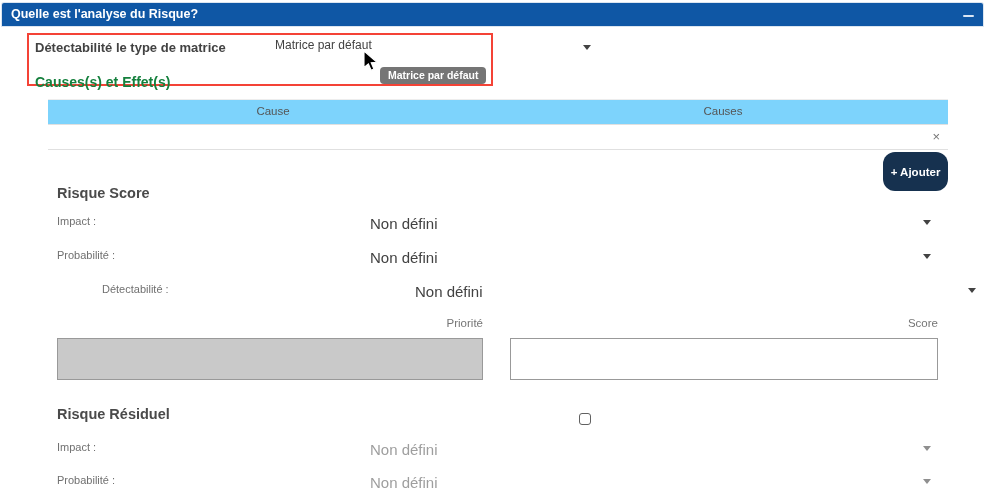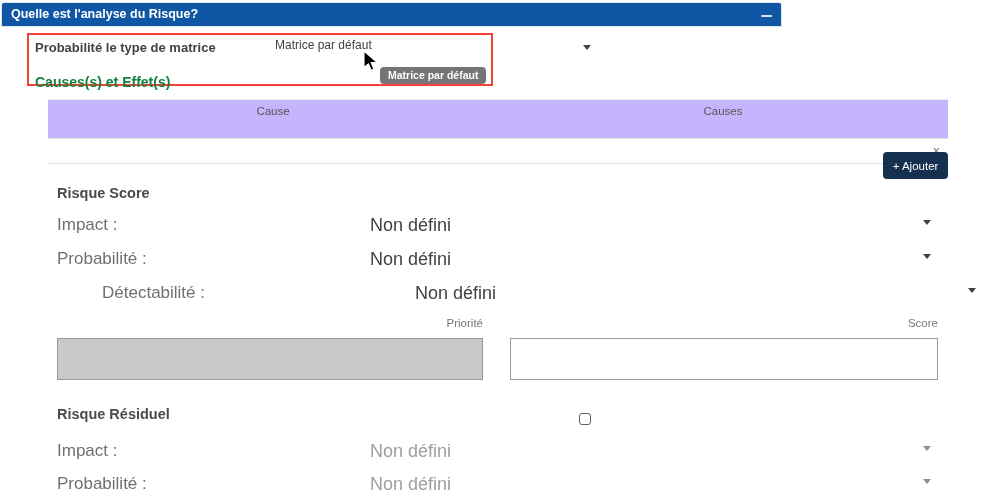--- a/index.html
+++ b/index.html
@@ -6,21 +6,21 @@
     --header-blue:#0f57a5;
     --highlight-red:#f44336;
     --add-button-navy:#16314f;
     --tooltip-gray:#757575;
   }
   *{margin:0;padding:0;box-sizing:border-box;}
   body{background:#ffffff;font-family:"Liberation Sans",sans-serif;}
   .stage{position:relative;width:1000px;height:493px;background:#fff;overflow:hidden;}
 
   
-  .titlebar{position:absolute;left:2px;top:3px;width:779px;height:23px;
+  .titlebar{position:absolute;left:2px;top:3px;width:981px;height:23px;
     background:var(--header-blue);border-radius:2px 2px 0 0;
     box-shadow:0 0 0 1px #dbe5f0;padding-left:12px;}
   .titlebar .title{position:absolute;left:9px;top:0;line-height:23px;
     color:#fff;font-size:12.5px;font-weight:bold;}
   .minimize-btn{position:absolute;right:6px;top:4px;width:18px;height:16px;cursor:pointer;}
   .minimize-dash{position:absolute;right:3px;top:8px;width:11px;height:2px;
     background:#d9e5f4;border-radius:1px;}
 
   
   .highlight-box{position:absolute;left:27px;top:33px;width:466px;height:53px;
@@ -36,37 +36,37 @@
   .cursor-icon{position:absolute;left:362px;top:50px;width:17px;height:22px;}
 
   .tooltip{position:absolute;left:380px;top:67px;height:17px;padding:0 8px;
     background:var(--tooltip-gray);border-radius:4px;color:#fff;
     font-size:10.5px;font-weight:bold;line-height:17px;white-space:nowrap;}
 
   .causes-heading{position:absolute;left:35px;top:74px;font-size:14px;font-weight:bold;color:#15803d;}
 
   
   .ce-table{position:absolute;left:48px;top:99px;width:900px;}
-  .ce-table .thead{display:flex;height:40px;background:#c4b5fd;
+  .ce-table .thead{display:flex;height:26px;background:#7dd3fc;
     border-top:1px solid #ededed;border-bottom:1px solid #e0e0e0;}
   .ce-table .th{flex:1;text-align:center;font-size:11.5px;color:#555;line-height:23px;}
   .ce-table .trow{position:relative;height:25px;background:#fff;border-bottom:1px solid #e0e0e0;}
   .remove-x{position:absolute;right:8px;top:3px;font-size:13px;color:#757575;cursor:pointer;line-height:18px;}
 
-  .add-btn{position:absolute;left:883px;top:152px;width:65px;height:27px;
-    background:var(--add-button-navy);border:none;border-radius:4px;color:#fff;
+  .add-btn{position:absolute;left:883px;top:152px;width:65px;height:39px;
+    background:var(--add-button-navy);border:none;border-radius:12px;color:#fff;
     font-size:11.5px;font-family:"Liberation Sans",sans-serif;cursor:pointer;
-    display:flex;align-items:center;justify-content:center;}
+    display:flex;align-items:center;justify-content:center;font-weight:bold;}
 
   .section-heading{position:absolute;font-size:14.5px;font-weight:bold;color:#4a4a4a;}
 
   .field-row{position:absolute;left:57px;width:874px;height:20px;}
-  .field-row .flabel{position:absolute;left:0;top:3px;font-size:17px;color:#707070;}
+  .field-row .flabel{position:absolute;left:0;top:3px;font-size:11px;color:#707070;}
   .field-select{position:absolute;left:313px;right:0;top:0;height:20px;cursor:pointer;}
-  .field-select .fvalue{position:absolute;left:0;top:3px;font-size:18px;color:#424242;}
+  .field-select .fvalue{position:absolute;left:0;top:3px;font-size:15px;color:#424242;}
   .field-select .caret{position:absolute;right:0;top:8px;}
   .field-row.disabled .fvalue{color:#9e9e9e;}
   .field-row.disabled .caret{border-top-color:#8f8f8f;}
 
   .center-label{position:absolute;text-align:right;font-size:11.5px;color:#757575;}
   .big-input{position:absolute;height:42px;border:1px solid #999;font-size:13px;
     font-family:"Liberation Sans",sans-serif;padding:0 8px;}
   .big-input.disabled{background:#c9c9c9;}
   .big-input.enabled{background:#fff;}
 
@@ -81,21 +81,21 @@
 
   <div class="titlebar">
     <span class="title">Quelle est l'analyse du Risque?</span>
     <span class="minimize-btn">
       <span class="minimize-dash"></span>
     </span>
   </div>
 
   <div class="highlight-box"></div>
 
-  <div class="matrix-label">Probabilité le type de matrice</div>
+  <div class="matrix-label">Détectabilité le type de matrice</div>
   <div class="matrix-select">
     <span class="value">Matrice par défaut</span>
     <span class="caret"></span>
   </div>
 
   <svg class="cursor-icon" viewBox="0 0 17 22">
     <path d="M2,1 L2,17.5 L6.4,13.8 L9.1,20.2 L11.9,19 L9.2,12.7 L15,12.3 Z" fill="#000" stroke="#fff" stroke-width="1.1"></path>
   </svg>
 
   <div class="tooltip">Matrice par défaut</div>

